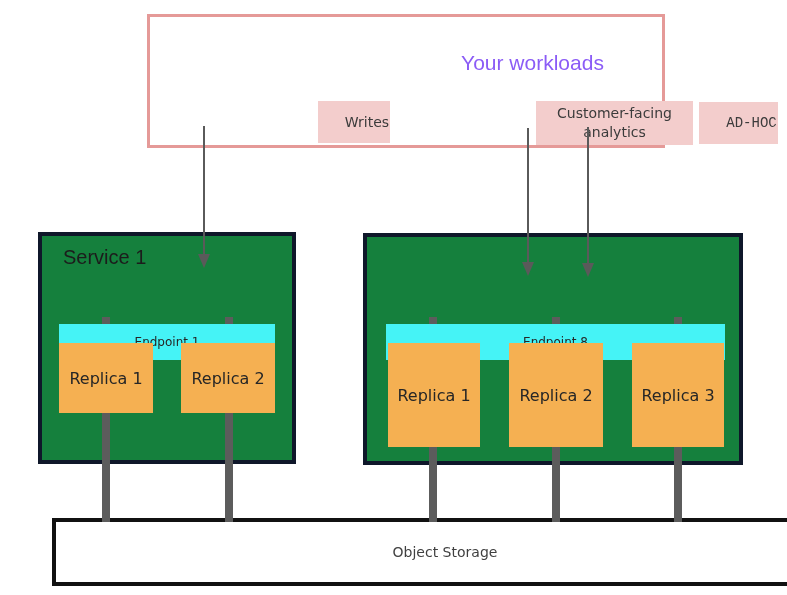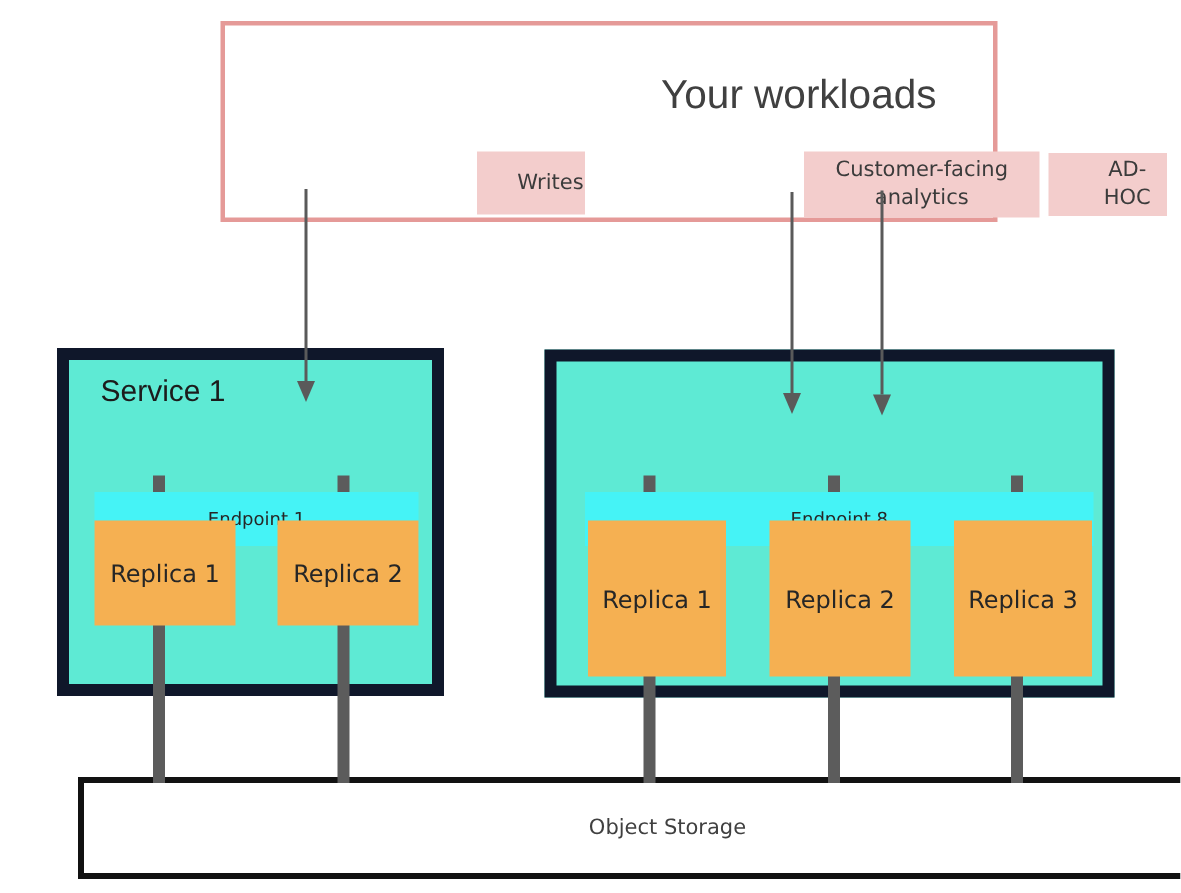--- a/index.html
+++ b/index.html
@@ -8,48 +8,48 @@
     position:relative;width:787px;height:595px;background:#ffffff;
     font-family:"DejaVu Sans",sans-serif;overflow:hidden;
   }
   
   .workloads{
     position:absolute;left:147px;top:14px;width:518px;height:134px;
     border:3px solid #e59a98;background:#ffffff;
   }
   .workloads-title{
     position:absolute;left:280px;top:33px;width:205px;height:26px;
-    font-family:"Liberation Sans",sans-serif;font-size:27px;color:#404040;
+    font-family:"Liberation Sans",sans-serif;font-size:21px;color:#8b5cf6;
     text-align:center;line-height:26px;
   }
   .pill{
     position:absolute;background:#f3cdcc;color:#3b3b3b;font-size:14px;
     display:flex;align-items:center;justify-content:center;text-align:center;
     line-height:19px;
     padding-left:26px;
   }
   .pill-writes{left:168px;top:84px;width:72px;height:42px;}
   .pill-analytics{left:386px;top:84px;width:157px;height:44px;padding:0 6px;}
-  .pill-adhoc{left:549px;top:85px;width:79px;height:42px;}
+  .pill-adhoc{left:549px;top:85px;width:79px;height:42px;font-family:Liberation Mono, monospace;}
   
   .arrow-line{position:absolute;width:2px;background:#5a5a5a;z-index:4;}
   .arrow-head{
     position:absolute;width:0;height:0;z-index:4;
     border-left:6px solid transparent;border-right:6px solid transparent;
     border-top:14px solid #5a5a5a;
   }
   .a1-line{left:203px;top:126px;height:128px;}
   .a1-head{left:198px;top:254px;}
   .a2-line{left:527px;top:128px;height:134px;}
   .a2-head{left:522px;top:262px;}
   .a3-line{left:587px;top:127px;height:136px;}
   .a3-head{left:582px;top:263px;}
   
   .svc{
-    position:absolute;border:8px solid #0f172a;background:#5eead4;
+    position:absolute;border:4px solid #0f172a;background:#15803d;
   }
   .svc1{left:38px;top:232px;width:258px;height:232px;}
   .svc2{left:363px;top:233px;width:380px;height:232px;}
   .svc-label{
     position:absolute;font-family:"Liberation Sans",sans-serif;
     font-size:20px;color:#1c1c1c;white-space:nowrap;
   }
   .svc1 .svc-label{left:21px;top:10px;}
   .svc2 .svc-label{left:11px;top:11px;}
   .endpoint{

